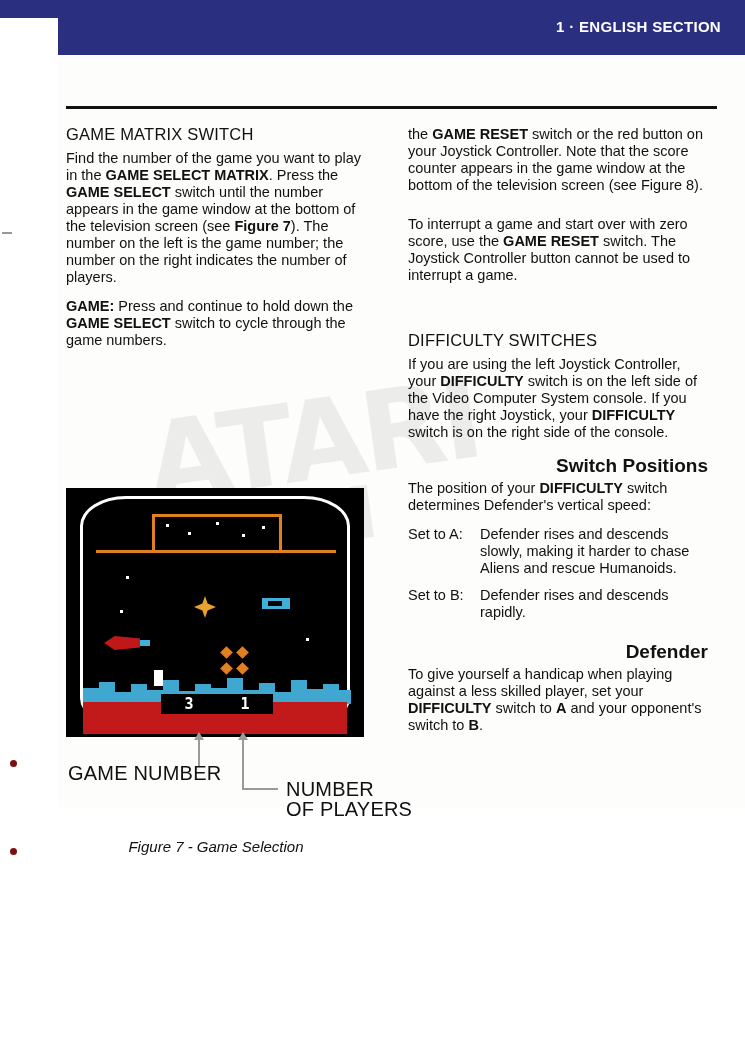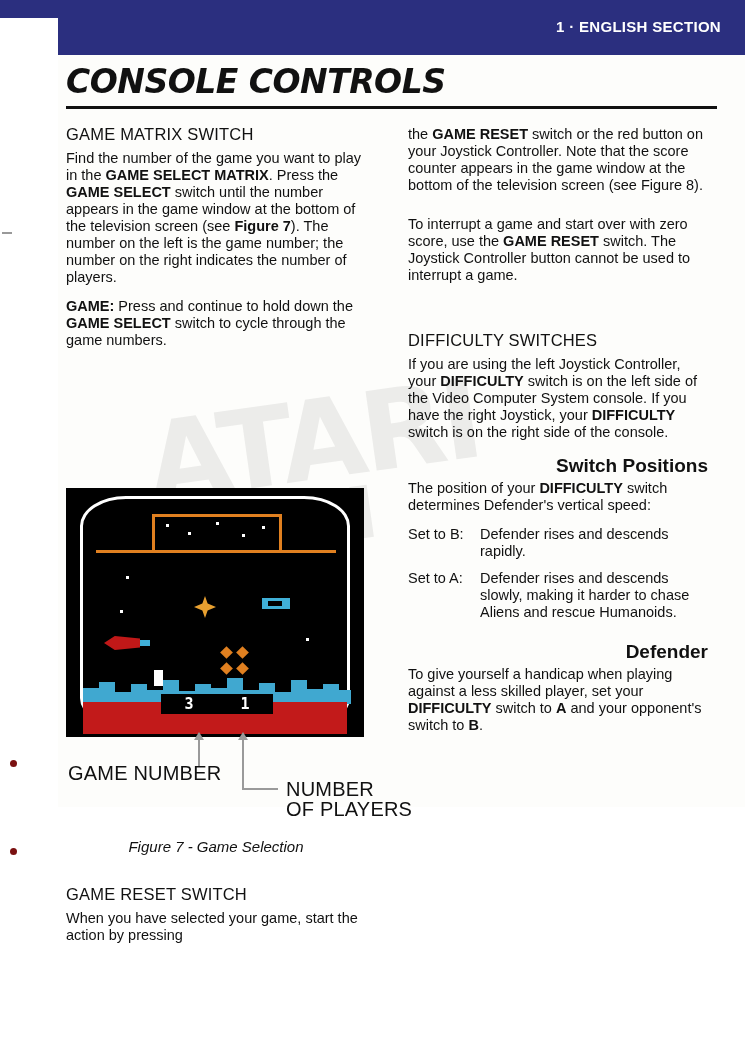--- a/index.html
+++ b/index.html
@@ -305,21 +305,20 @@
 
 <div class="page">
 
   <div class="left-strip"></div>
   <div class="left-strip-dark"></div>
 
   <div class="header-bar">
     <div class="header-title">1 · ENGLISH SECTION</div>
   </div>
 
-  <div class="page-title">CONSOLE CONTROLS</div>
   <div class="title-rule"></div>
 
   <div class="tick" style="top:232px;"></div>
   <div class="punch" style="top:760px;"></div>
   <div class="punch" style="top:848px;"></div>
 
   <div class="watermark">
     <span>ATARI</span>
     <span class="l2">.COM</span>
   </div>
@@ -390,41 +389,37 @@
     <div class="arrow-head" style="left:172px; top:244px;"></div>
     <div class="arrow-line" style="left:176px; top:300px; width:36px; height:2px;"></div>
   </div>
 
   <div class="callout-label" style="left:68px; top:762px;">GAME NUMBER</div>
   <div class="callout-label" style="left:286px; top:778px;">NUMBER</div>
   <div class="callout-label" style="left:286px; top:798px;">OF PLAYERS</div>
 
   <div class="fig-caption">Figure 7 - Game Selection</div>
 
-  <div class="lower-left">
-    <h3 class="sec">GAME RESET SWITCH</h3>
-    <p>When you have selected your game, start the action by pressing</p>
-  </div>
 
   <div class="col col-right">
     <p>the <b>GAME RESET</b> switch or the red button on your Joystick Controller. Note that the score counter appears in the game window at the bottom of the television screen (see Figure 8).</p>
     <p style="margin-top:22px;">To interrupt a game and start over with zero score, use the <b>GAME RESET</b> switch. The Joystick Controller button cannot be used to interrupt a game.</p>
 
     <h3 class="sec" style="margin-top:48px;">DIFFICULTY SWITCHES</h3>
     <p>If you are using the left Joystick Controller, your <b>DIFFICULTY</b> switch is on the left side of the Video Computer System console. If you have the right Joystick, your <b>DIFFICULTY</b> switch is on the right side of the console.</p>
 
     <h4 class="sub">Switch Positions</h4>
     <p>The position of your <b>DIFFICULTY</b> switch determines Defender's vertical speed:</p>
 
+    <div class="dl-row">
+      <div class="dl-term">Set to A:</div>
+      <div class="dl-def">Defender rises and descends slowly, making it harder to chase Aliens and rescue Humanoids.</div>
+    </div>
     <div class="dl-row">
       <div class="dl-term">Set to B:</div>
       <div class="dl-def">Defender rises and descends rapidly.</div>
     </div>
-    <div class="dl-row">
-      <div class="dl-term">Set to A:</div>
-      <div class="dl-def">Defender rises and descends slowly, making it harder to chase Aliens and rescue Humanoids.</div>
-    </div>
 
     <h4 class="sub" style="margin-top:22px;">Defender</h4>
     <p>To give yourself a handicap when playing against a less skilled player, set your <b>DIFFICULTY</b> switch to <b>A</b> and your opponent's switch to <b>B</b>.</p>
   </div>
 
 </div>
 
 </body></html>

